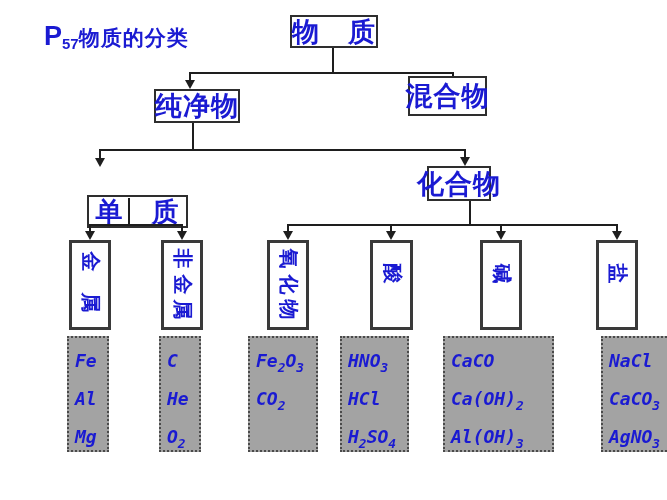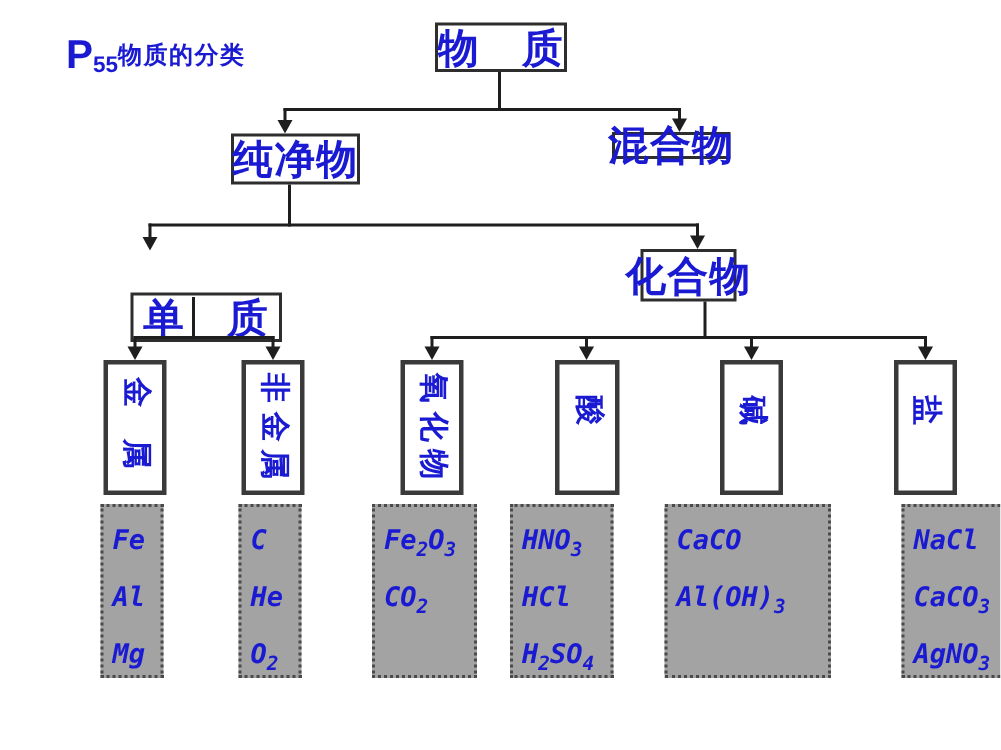--- a/index.html
+++ b/index.html
@@ -7,21 +7,21 @@
     position: relative;
     width: 667px; height: 500px;
     background: #ffffff;
     overflow: hidden;
     font-family: "Liberation Sans", sans-serif;
   }
   
   .title { position: absolute; left: 44px; top: 20px; display: flex; align-items: flex-start; color: #1a1ad2; font-weight: bold; }
   .title-p  { font-size: 27px; line-height: 32px; }
   .title-sub{ font-size: 15px; line-height: 15px; margin-top: 16px; }
-  .title-cn { font-size: 16px; line-height: 32px; margin-top: 2px; letter-spacing: 1px; }
+  .title-cn { font-size: 21px; line-height: 32px; margin-top: 2px; letter-spacing: 1px; }
 
   
   .node {
     position: absolute;
     border: 2px solid #2e2e2e;
     background: #ffffff;
     color: #1a1ad2;
     font-weight: bold;
     font-size: 27px;
     display: flex; align-items: center; justify-content: center;
@@ -82,35 +82,35 @@
     border-top: 9px solid #1e1e1e;
   }
 </style>
 </head>
 <body>
 
 <div class="stage">
 
   <div class="title">
     <span class="title-p">P</span>
-    <span class="title-sub">55</span>
+    <span class="title-sub">57</span>
     <span class="title-cn">物质的分类</span>
   </div>
 
   <div class="node" style="left:290px; top:15px; width:88px; height:33px;">物　质</div>
 
   <div class="vl" style="left:332px; top:48px; height:26px;"></div>
   <div class="hl" style="left:189px; top:72px; width:265px;"></div>
   <div class="vl" style="left:189px; top:72px; height:10px;"></div>
   <div class="arr" style="left:185px; top:80px;"></div>
   <div class="vl" style="left:452px; top:72px; height:9px;"></div>
   <div class="arr" style="left:448px; top:79px;"></div>
 
   <div class="node" style="left:154px; top:89px; width:86px; height:34px;">纯净物</div>
-  <div class="node" style="left:408px; top:88px; width:79px; height:18px;">混合物</div>
+  <div class="node" style="left:408px; top:76px; width:79px; height:40px;">混合物</div>
 
   <div class="vl" style="left:192px; top:123px; height:28px;"></div>
   <div class="hl" style="left:99px; top:149px; width:367px;"></div>
   <div class="vl" style="left:99px; top:149px; height:10px;"></div>
   <div class="arr" style="left:95px; top:158px;"></div>
   <div class="vl" style="left:464px; top:149px; height:10px;"></div>
   <div class="arr" style="left:460px; top:157px;"></div>
 
   <div class="node" style="left:87px; top:167px; width:101px; height:33px;margin-top:28px;">单　质</div>
   <div class="node" style="left:427px; top:166px; width:64px; height:35px;">化合物</div>
@@ -171,20 +171,21 @@
     <div class="ex-item">Fe<sub>2</sub>O<sub>3</sub></div>
     <div class="ex-item">CO<sub>2</sub></div>
   </div>
   <div class="ex" style="left:340px; width:69px;">
     <div class="ex-item">HNO<sub>3</sub></div>
     <div class="ex-item">HCl</div>
     <div class="ex-item">H<sub>2</sub>SO<sub>4</sub></div>
   </div>
   <div class="ex" style="left:443px; width:111px;">
     <div class="ex-item">CaCO</div>
+    <div class="ex-item">Ca(OH)<sub>2</sub></div>
     <div class="ex-item">Al(OH)<sub>3</sub></div>
   </div>
   <div class="ex" style="left:582px; width:74px;margin-left:19px;">
     <div class="ex-item">NaCl</div>
     <div class="ex-item">CaCO<sub>3</sub></div>
     <div class="ex-item">AgNO<sub>3</sub></div>
   </div>
 
 </div>
 

